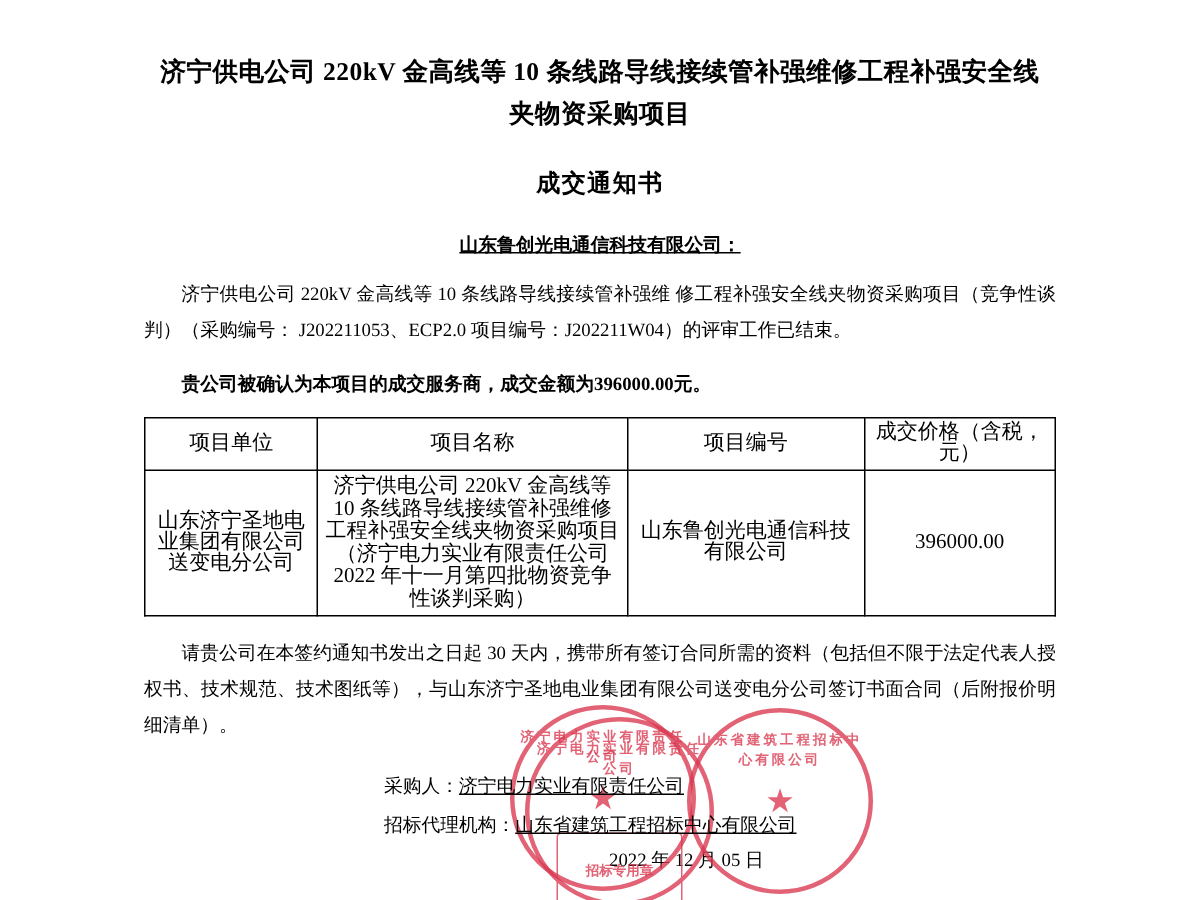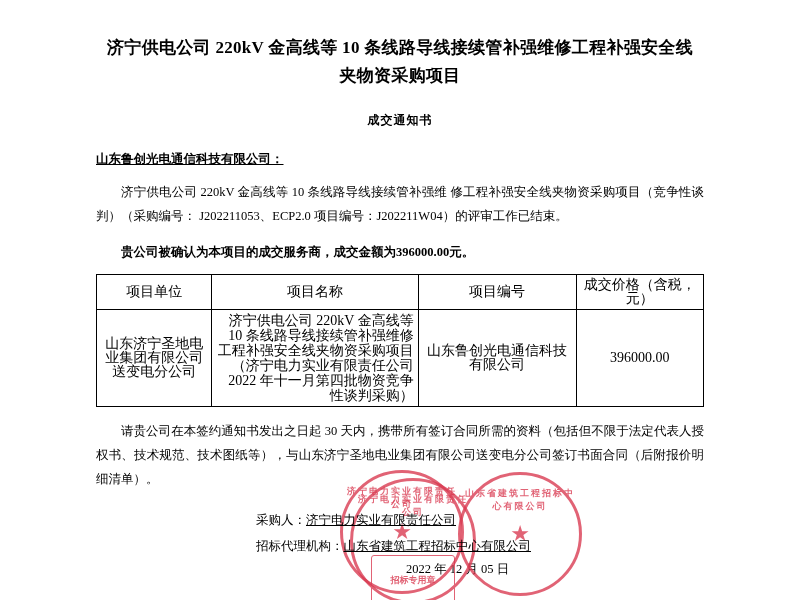--- a/index.html
+++ b/index.html
@@ -25,29 +25,30 @@
     text-align: center;
     font-size: 17px;
     font-weight: bold;
     line-height: 28px;
     letter-spacing: 0.3px;
     margin: 0 0 0 0;
     padding: 0 4px;
   }
   .doc-subtitle {
     text-align: center;
-    font-size: 12px;
+    font-size: 16px;
     font-weight: bold;
     margin-top: 22px;
     letter-spacing: 1px;
   }
   .recipient {
     margin-top: 22px;
     font-size: 12.5px;
     font-weight: bold;
+    text-align: center;
   }
   .recipient .u {
     text-decoration: underline;
   }
   .para {
     margin-top: 12px;
     font-size: 12.5px;
     line-height: 24px;
     text-indent: 2em;
     text-align: justify;
@@ -71,21 +72,21 @@
     padding: 3px 4px;
   }
   table.award th {
     font-weight: normal;
     height: 26px;
   }
   table.award td {
     height: 88px;
   }
   table.award td.desc {
-    text-align: right;
+    text-align: center;
     line-height: 15px;
   }
   .col1 { width: 19%; }
   .col2 { width: 34%; }
   .col3 { width: 26%; }
   .col4 { width: 21%; }
 
   .signature-block {
     margin-top: 16px;
     font-size: 12.5px;

